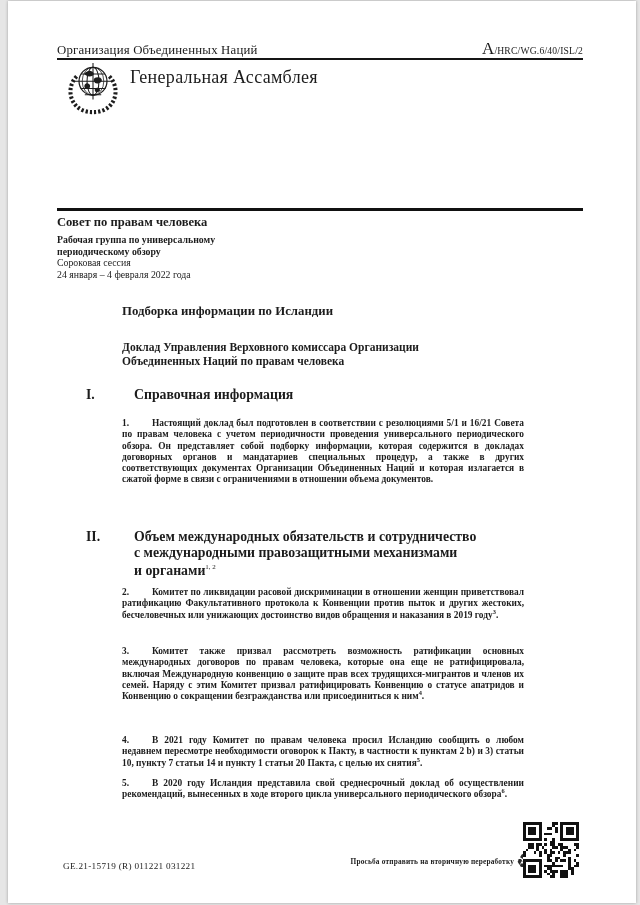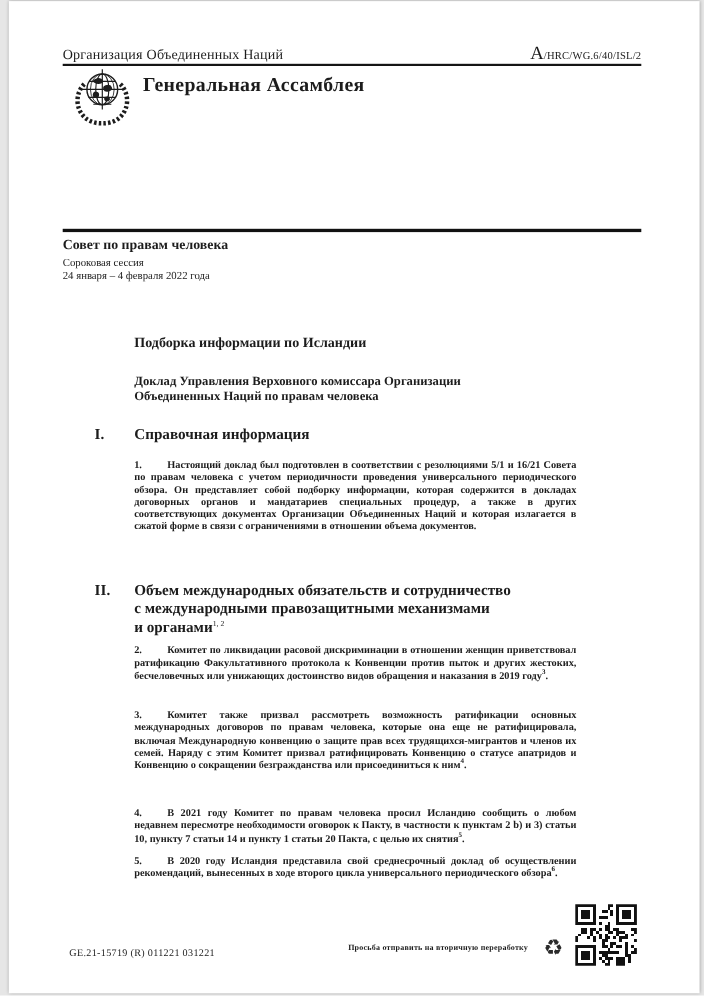--- a/index.html
+++ b/index.html
@@ -17,42 +17,42 @@
     color:#1c1c1c;
   }
   .abs{position:absolute;}
   
   .org-name{left:49px;top:42px;font-size:12.8px;letter-spacing:.2px;}
   .doc-symbol{top:38px;right:53px;display:flex;align-items:baseline;}
   .ds-a{font-size:17px;}
   .ds-rest{font-size:9.6px;letter-spacing:.2px;}
   .rule-thin{left:49px;top:57px;width:526px;height:1.5px;background:#151515;}
   .emblem{left:56px;top:60px;}
-  .assembly-title{left:122px;top:66px;font-size:18px;font-weight:bold;letter-spacing:.3px;}
+  .assembly-title{left:122px;top:66px;font-size:18px;font-weight:normal;letter-spacing:.3px;}
   .distr-block{left:419px;top:72px;font-size:9.6px;line-height:11.6px;}
   .rule-thick{left:49px;top:207px;width:526px;height:2.6px;background:#111;}
   
   .session{left:49px;top:214px;}
   .council{font-size:12.6px;font-weight:bold;margin:0 0 4px 0;}
   .wg{font-size:9.8px;font-weight:bold;line-height:11.6px;margin:0;}
   .sess-line{font-size:9.8px;line-height:11.6px;margin:0;}
   
   .doc-title{left:114px;top:303px;font-size:12.8px;font-weight:bold;}
   .doc-subtitle{left:114px;top:340px;font-size:11.5px;font-weight:bold;line-height:13.8px;}
   
   .sec-head{position:absolute;left:78px;font-size:13.8px;font-weight:bold;line-height:15.6px;white-space:nowrap;}
   .sec-num{display:inline-block;width:36px;vertical-align:top;}
-  .sec-title{display:inline-block;vertical-align:top;white-space:normal;width:430px;}
+  .sec-title{display:inline-block;vertical-align:top;white-space:normal;width:430px;margin-left:12px;}
   .sec-title sup{font-size:7px;font-weight:normal;letter-spacing:0;}
   .para{position:absolute;left:114px;width:402px;font-size:9.4px;line-height:11.25px;text-align:justify;margin:0;font-weight:bold;}
   .para .pnum{display:inline-block;width:30px;}
   .para sup{font-size:6.4px;line-height:0;vertical-align:super;}
   
   .ge-number{left:55px;top:860px;font-size:9.2px;letter-spacing:.3px;}
-  .recycle-row{left:226px;top:850px;width:278px;display:flex;align-items:center;justify-content:flex-end;gap:14px;}
+  .recycle-row{left:248px;top:850px;width:278px;display:flex;align-items:center;justify-content:flex-end;gap:2px;}
   .recycle-text{font-size:7.3px;font-weight:bold;letter-spacing:.2px;white-space:nowrap;}
   .recycle-glyph{font-family:"DejaVu Sans", sans-serif;font-size:20px;color:#2b2b2b;line-height:1;}
   .qr{left:515px;top:821px;width:56px;height:56px;}
 </style>
 </head>
 <body>
 
 <div class="page">
 
   <div class="abs org-name">Организация Объединенных Наций</div>
@@ -88,20 +88,21 @@
     </svg>
   </div>
 
   <div class="abs assembly-title">Генеральная Ассамблея</div>
 
 
   <div class="abs rule-thick"></div>
 
   <div class="abs session">
     <p class="council">Совет по правам человека</p>
+    <p class="wg">Рабочая группа по универсальному<br>периодическому обзору</p>
     <p class="sess-line">Сороковая сессия</p>
     <p class="sess-line">24 января – 4 февраля 2022 года</p>
   </div>
 
   <div class="abs doc-subtitle">Доклад Управления Верховного комиссара Организации<br>Объединенных Наций по правам человека</div>
   <div class="abs doc-title">Подборка информации по Исландии</div>
 
   <div id="sections">
       <div class="sec-head" style="top: 386px;"><span class="sec-num">I.</span><span class="sec-title">Справочная информация</span></div>
       <p class="para" style="top: 417px;"><span class="pnum">1.</span>Настоящий доклад был подготовлен в соответствии с резолюциями 5/1 и 16/21 Совета по правам человека с учетом периодичности проведения универсального периодического обзора. Он представляет собой подборку информации, которая содержится в докладах договорных органов и мандатариев специальных процедур, а также в других соответствующих документах Организации Объединенных Наций и которая излагается в сжатой форме в связи с ограничениями в отношении объема документов.</p>

